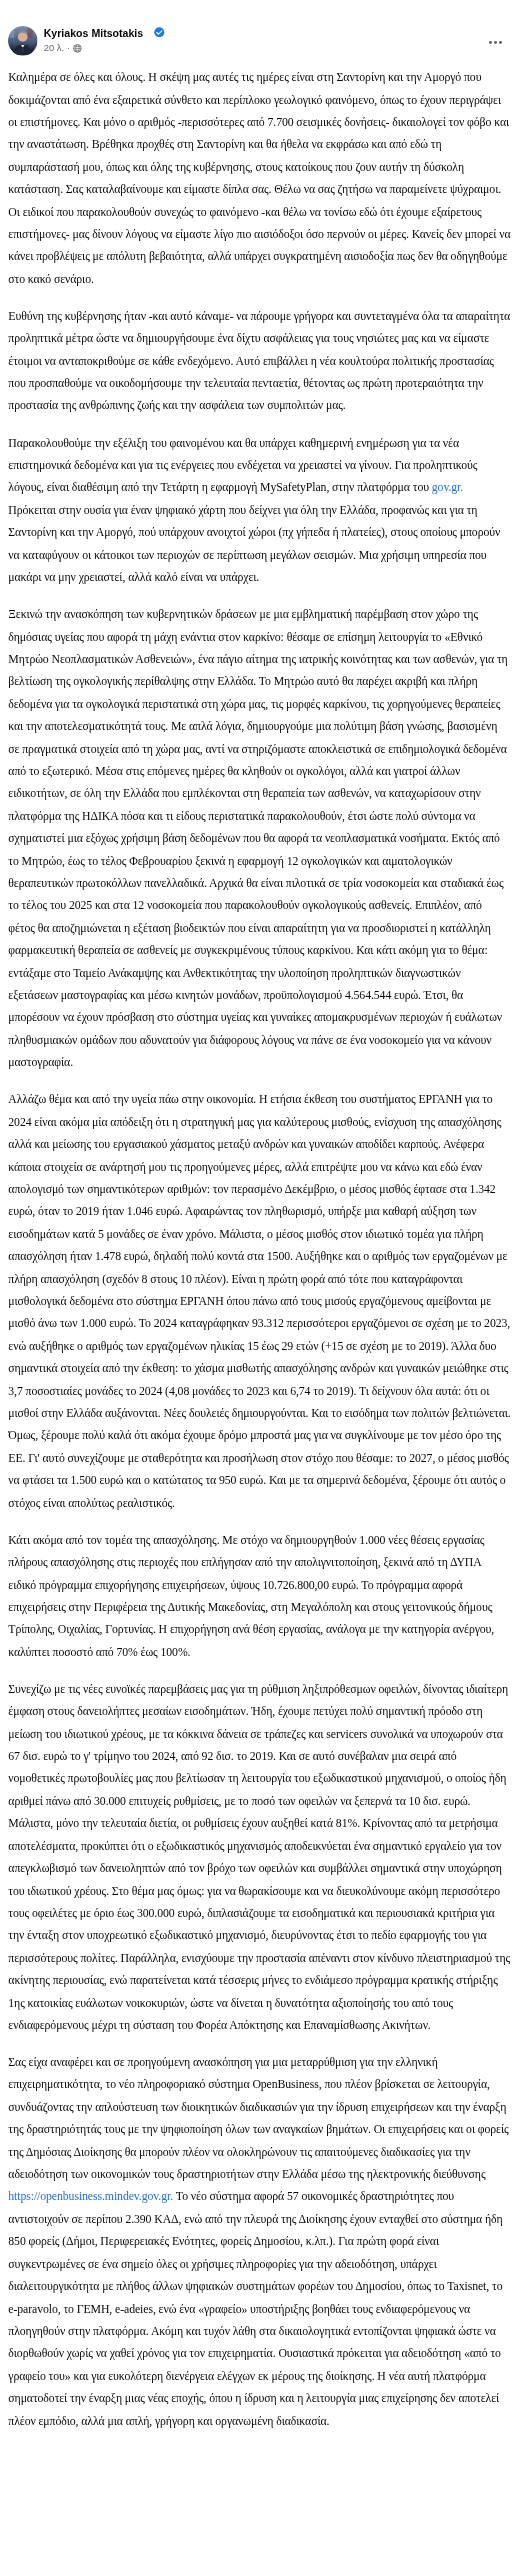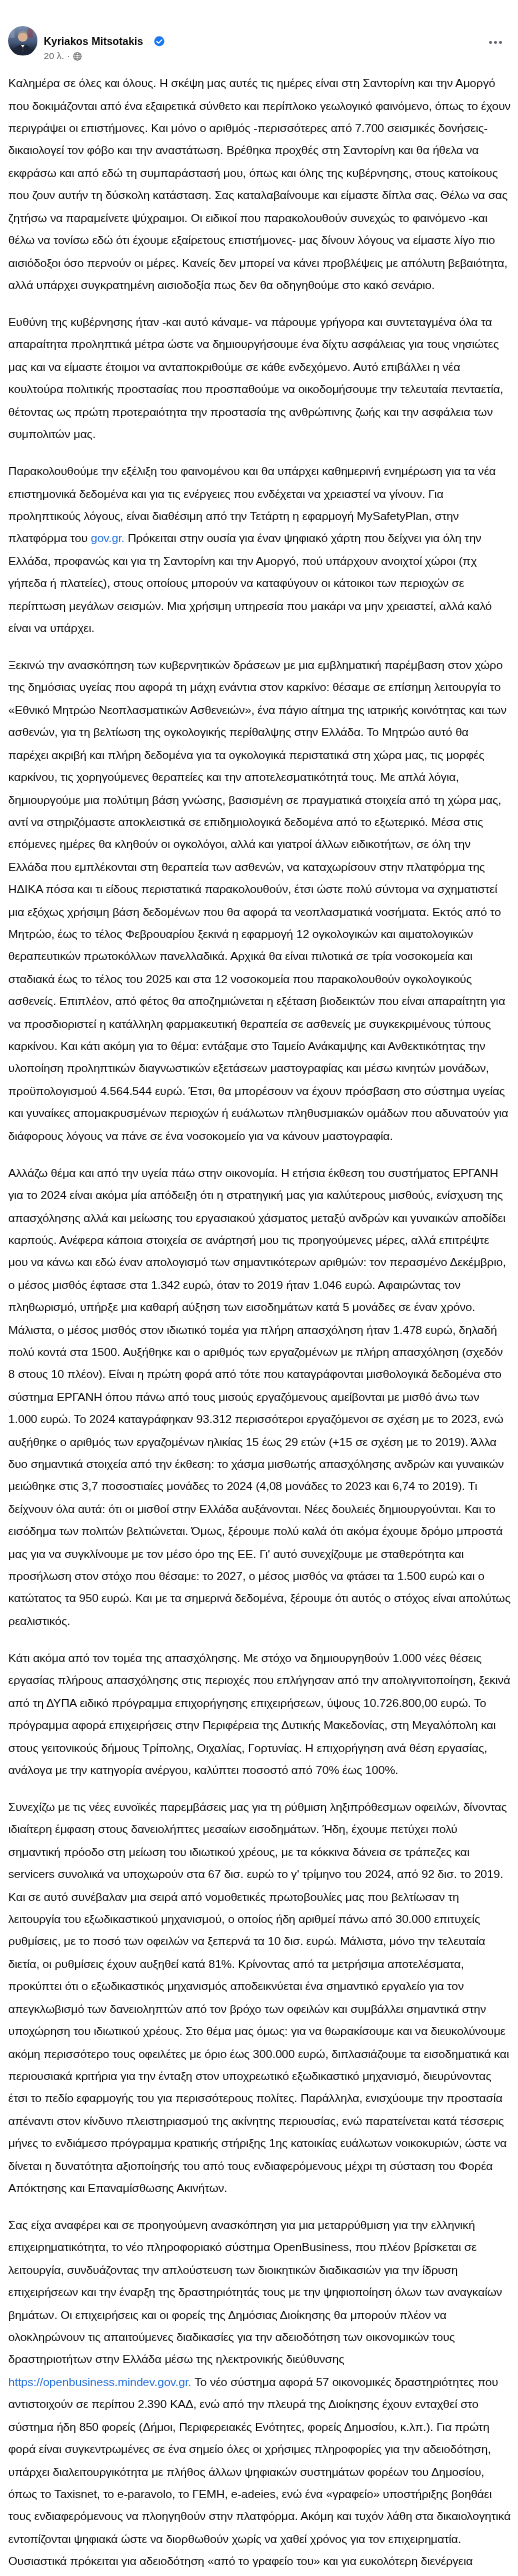--- a/index.html
+++ b/index.html
@@ -9,21 +9,21 @@
     -webkit-font-smoothing:antialiased;
   }
   .post{padding:26px 8.3px 0 8.3px;position:relative;}
   .header{display:flex;align-items:flex-start;position:relative;}
   .avatar{
     width:29.5px;height:29.5px;border-radius:50%;overflow:hidden;flex:0 0 29.5px;
     cursor:pointer;box-shadow:inset 0 0 0 0.6px rgba(0,0,0,.08);
   }
   .avatar svg{display:block;width:29.5px;height:29.5px;}
   .meta{margin-left:5.9px;padding-top:1.2px;}
-  .name-row{display:flex;align-items:center;gap:11px;margin-top:8px;}
+  .name-row{display:flex;align-items:flex-start;gap:11px;}
   .name{
     font-size:10.6px;font-weight:bold;color:#050505;line-height:13px;cursor:pointer;
   }
   .badge{display:inline-flex;width:10.6px;height:10.6px;}
   .badge svg{width:10.6px;height:10.6px;display:block;}
   .sub-row{
     display:flex;align-items:center;gap:2.9px;margin-top:2.9px;
     font-size:9.4px;color:#65676b;line-height:10.6px;
   }
   .sub-row .timestamp{cursor:pointer;}
@@ -33,21 +33,21 @@
   .more{
     position:absolute;right:4.7px;top:5.9px;width:21px;height:21px;border-radius:50%;
     display:flex;align-items:center;justify-content:center;gap:1.8px;cursor:pointer;
   }
   .more i{width:2.9px;height:2.9px;border-radius:50%;background:#606770;display:block;}
   .body-text{
     margin-top:10.6px;
     font-size:11.8px;line-height:22.4px;letter-spacing:-0.1px;color:#080809;
     padding-bottom:17.7px;
   }
-  .body-text p{margin:0 0 14.7px 0;}
+  .body-text p{margin:0 0 14.7px 0;font-family:Liberation Serif, serif;}
   .body-text p:last-child{margin-bottom:0;}
   .inline-link{color:#216fdb;cursor:pointer;text-align:right;}
 </style>
 </head>
 <body>
 
 <div class="post">
   <div class="header">
     <div class="avatar">
       <svg viewBox="0 0 50 50" xmlns="http://www.w3.org/2000/svg">

